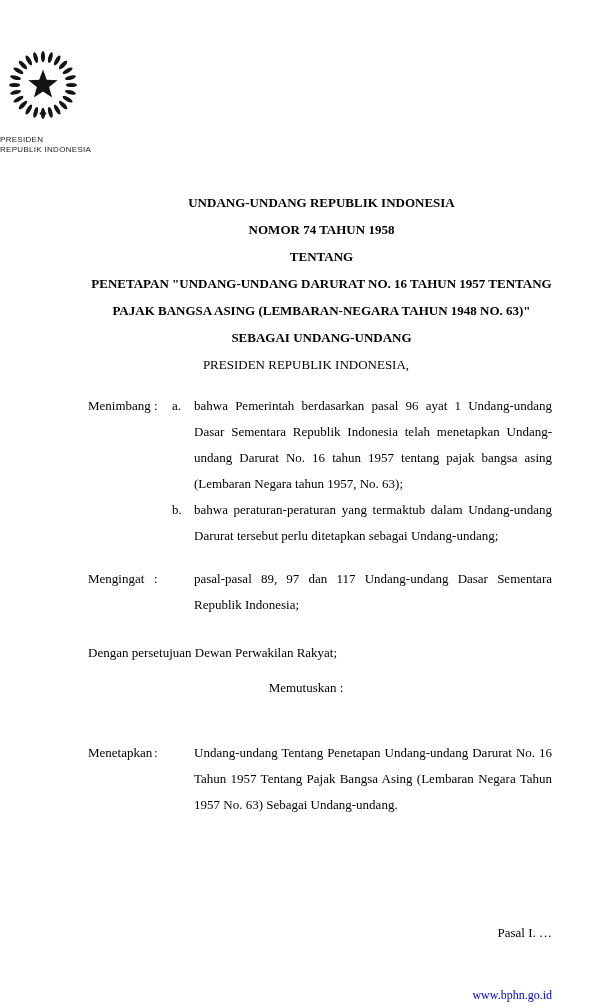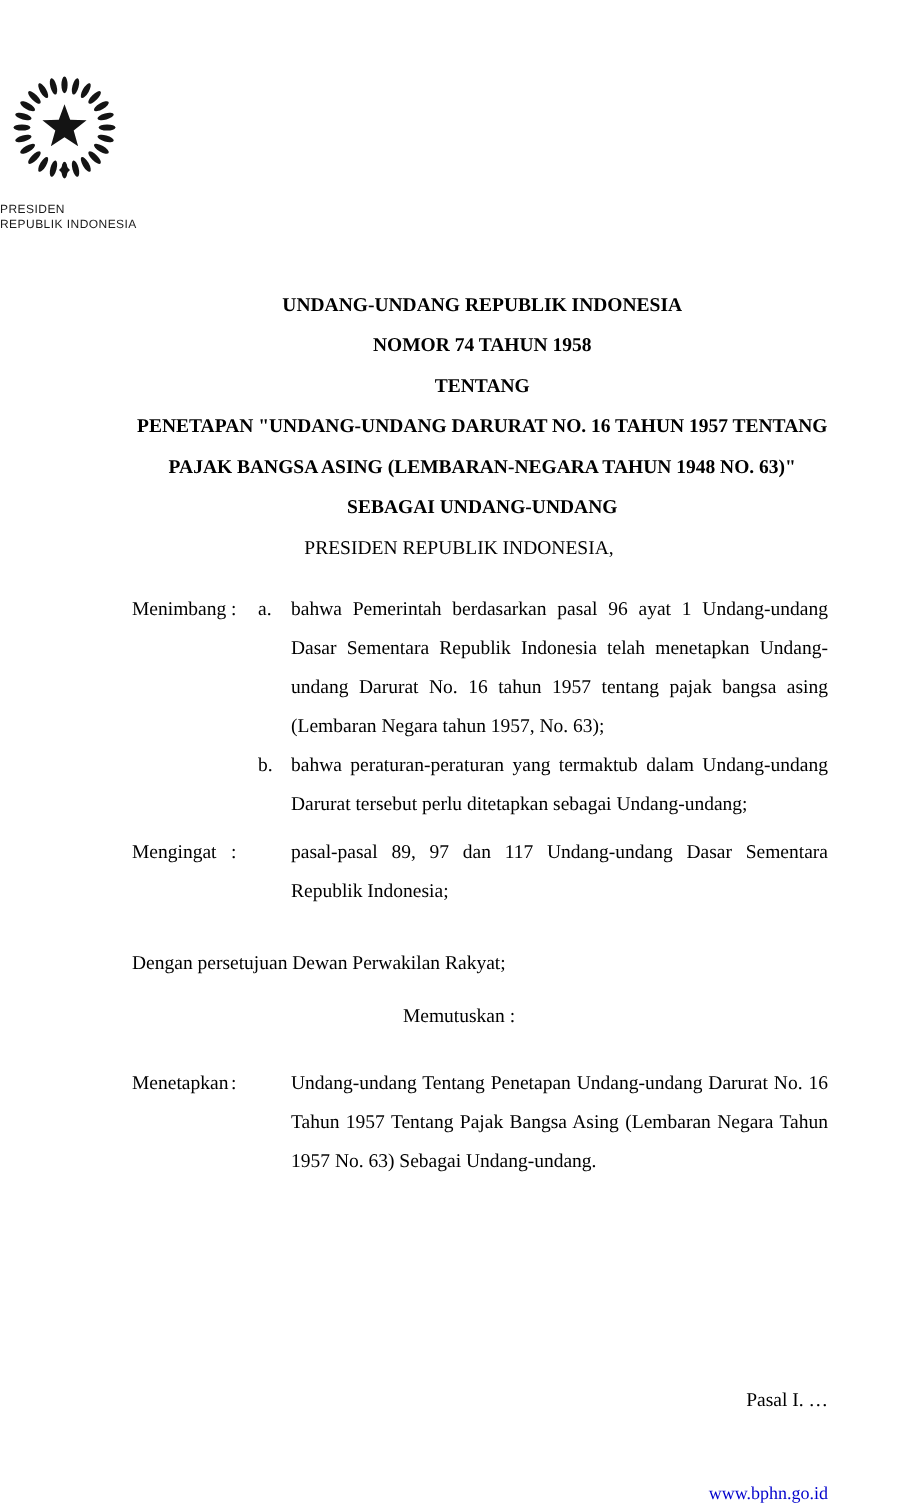--- a/index.html
+++ b/index.html
@@ -51,33 +51,33 @@
   }
   .clause-label { width: 64px; flex: 0 0 64px; white-space: nowrap; }
   .clause-colon { width: 20px; flex: 0 0 20px; padding-left: 2px; }
   .clause-content { flex: 1 1 auto; }
   .clause-text { text-align: justify; padding-left: 22px; }
   .item { display: flex; }
   .item-marker { width: 22px; flex: 0 0 22px; }
   .item-text { flex: 1 1 auto; text-align: justify; }
 
   .mt-menimbang  { margin-top: 15px; }
-  .mt-mengingat  { margin-top: 6px; }
+  .mt-mengingat  { margin-top: 17px; }
   .persetujuan {
     margin-left: 88px;
     margin-right: 60px;
     margin-top: 22px;
     line-height: 26px;
   }
   .memutuskan {
     text-align: center;
     margin-top: 9px;
     line-height: 26px;
   }
-  .mt-menetapkan { margin-top: 19px; }
+  .mt-menetapkan { margin-top: 39px; }
 
   
   .continuation {
     position: absolute;
     top: 920px;
     right: 60px;
     line-height: 26px;
     text-align: center;
   }
   .site-link {

